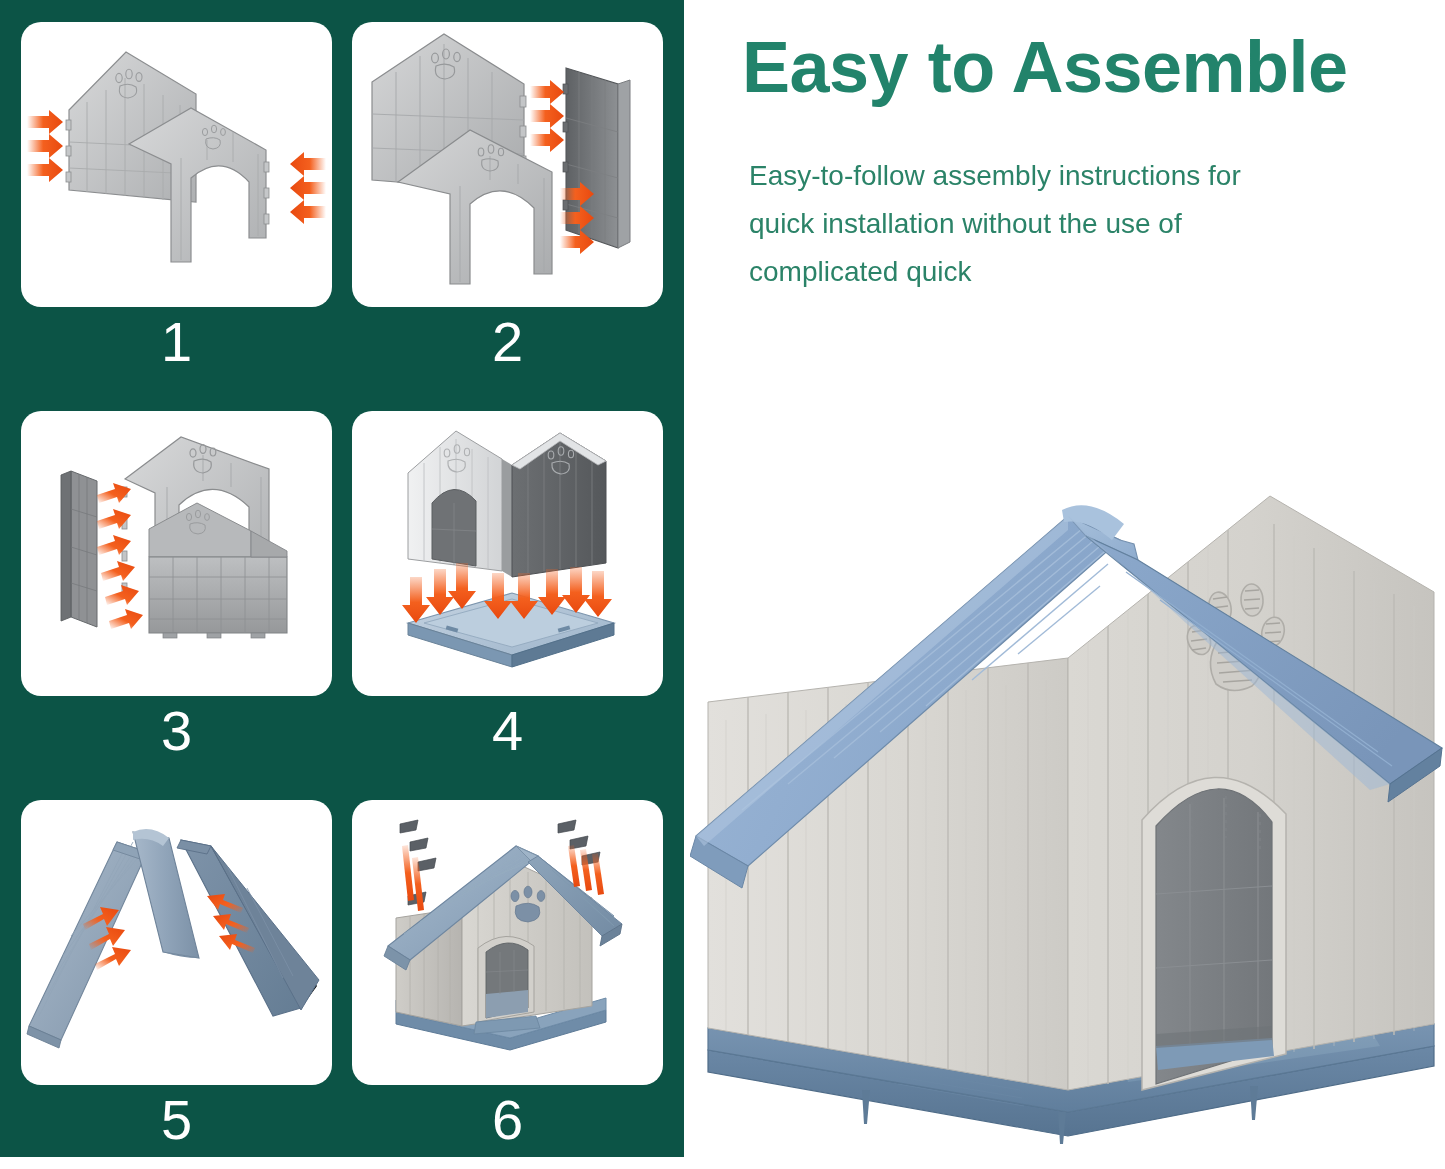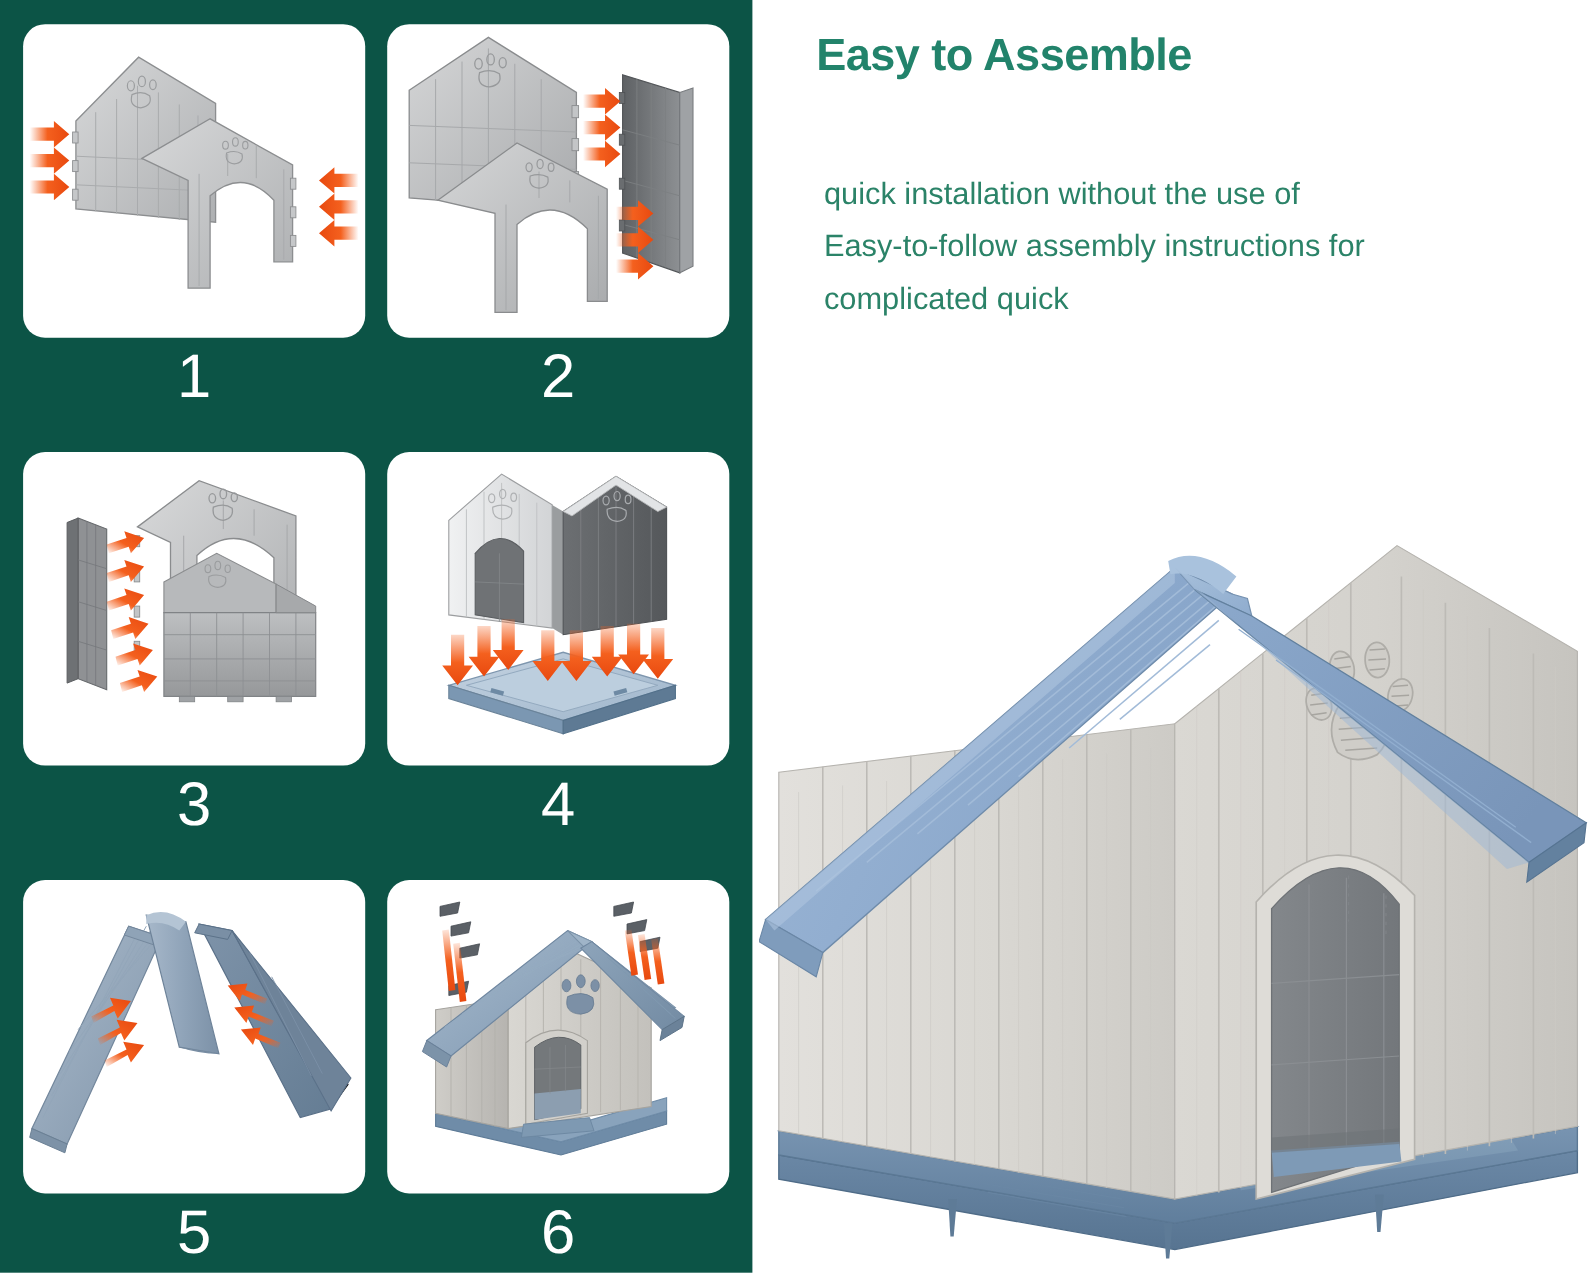--- a/index.html
+++ b/index.html
@@ -48,21 +48,21 @@
   .step5{left:21px;top:800px;width:311px;height:340px;}
   .step6{left:352px;top:800px;width:311px;height:340px;}
   .step-num{top:292px;}
 
   .art{position:absolute;inset:0;}
 
   
   .headline{
     position:absolute;left:742px;top:28px;width:690px;
     color:#22836B;
-    font-size:41px;font-weight:bold;
+    font-size:72px;font-weight:bold;
     letter-spacing:-0.5px;
     line-height:1.1;
   }
   .subcopy{
     position:absolute;left:749px;top:152px;width:680px;
     color:#2B8368;
     font-size:28px;font-weight:normal;
     line-height:1.72;
   }
 
@@ -640,22 +640,22 @@
         </div>
         <div class="step-num">6</div>
       </div>
 
     </div>
   </div>
 
   <div class="headline">Easy to Assemble</div>
 
   <div class="subcopy">
+    <div>Easy-to-follow assembly instructions for</div>
     <div>quick installation without the use of</div>
-    <div>Easy-to-follow assembly instructions for</div>
     <div>complicated quick</div>
   </div>
 
   <div class="hero">
     <svg viewBox="0 0 755 670" width="755" height="670">
       <defs>
         <linearGradient id="hroofL" x1="0" y1="0" x2="1" y2="0.4">
           <stop offset="0" stop-color="#9CB7D6"></stop>
           <stop offset="0.45" stop-color="#92AED0"></stop>
           <stop offset="1" stop-color="#85A3C8"></stop>

